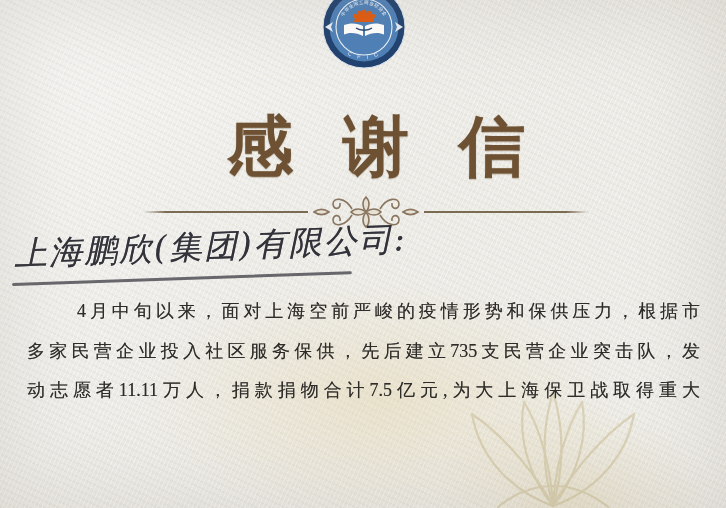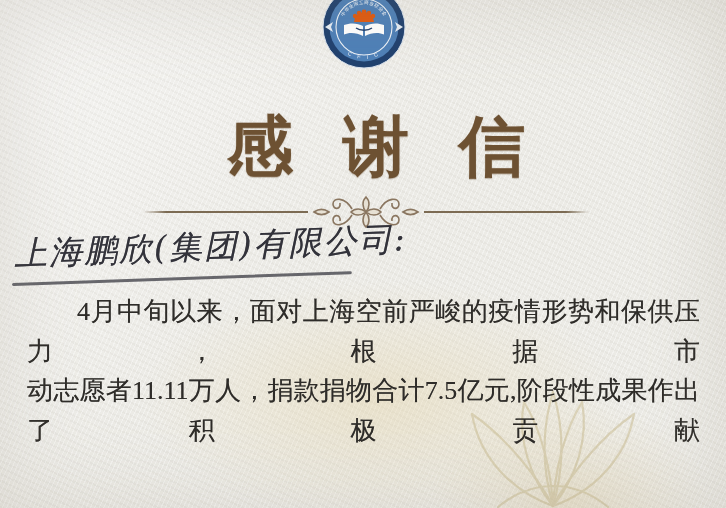--- a/index.html
+++ b/index.html
@@ -59,21 +59,21 @@
     text-shadow:0 0 .5px rgba(50,50,58,.7);
   }
   .recipient-underline{
     position:absolute; left:12px; top:283px; width:340px; height:2.5px;
     background:#45454c; border-radius:2px; opacity:.8;
     transform:rotate(-2deg); transform-origin:left center;
   }
   
   .body-text{
     position:absolute; left:27px; top:292px; width:673px;
-    font-size:26px; line-height:39.5px; color:#2e2c29;
+    font-size:18px; line-height:39.5px; color:#2e2c29;
     text-shadow:0 0 .6px rgba(46,44,41,.55);
   }
   .bline{ text-align:justify; text-align-last:justify; }
   .bline.first{ text-indent:50px; }
   .bline.last{ text-align-last:left; letter-spacing:1.5px; }
 </style>
 </head>
 <body>
 
 <div class="page">
@@ -151,17 +151,18 @@
       </g>
     </svg>
     <div class="rule right"></div>
   </div>
 
   <div class="recipient">上海鹏欣(集团)有限公司:</div>
   <div class="recipient-underline"></div>
 
   <div class="body-text">
     <div class="bline first">4月中旬以来，面对上海空前严峻的疫情形势和保供压力，根据市</div>
-    <div class="bline">动志愿者11.11万人，捐款捐物合计7.5亿元,阶段性成果作出了积极贡献</div>
+    <div class="bline">多家民营企业投入社区服务保供，先后建立735支民营企业突击队，发</div>
+    <div class="bline">动志愿者11.11万人，捐款捐物合计7.5亿元,为大上海保卫战取得重大</div>
   </div>
 
   <div class="vignette"></div>
 </div>
 
 </body></html>

